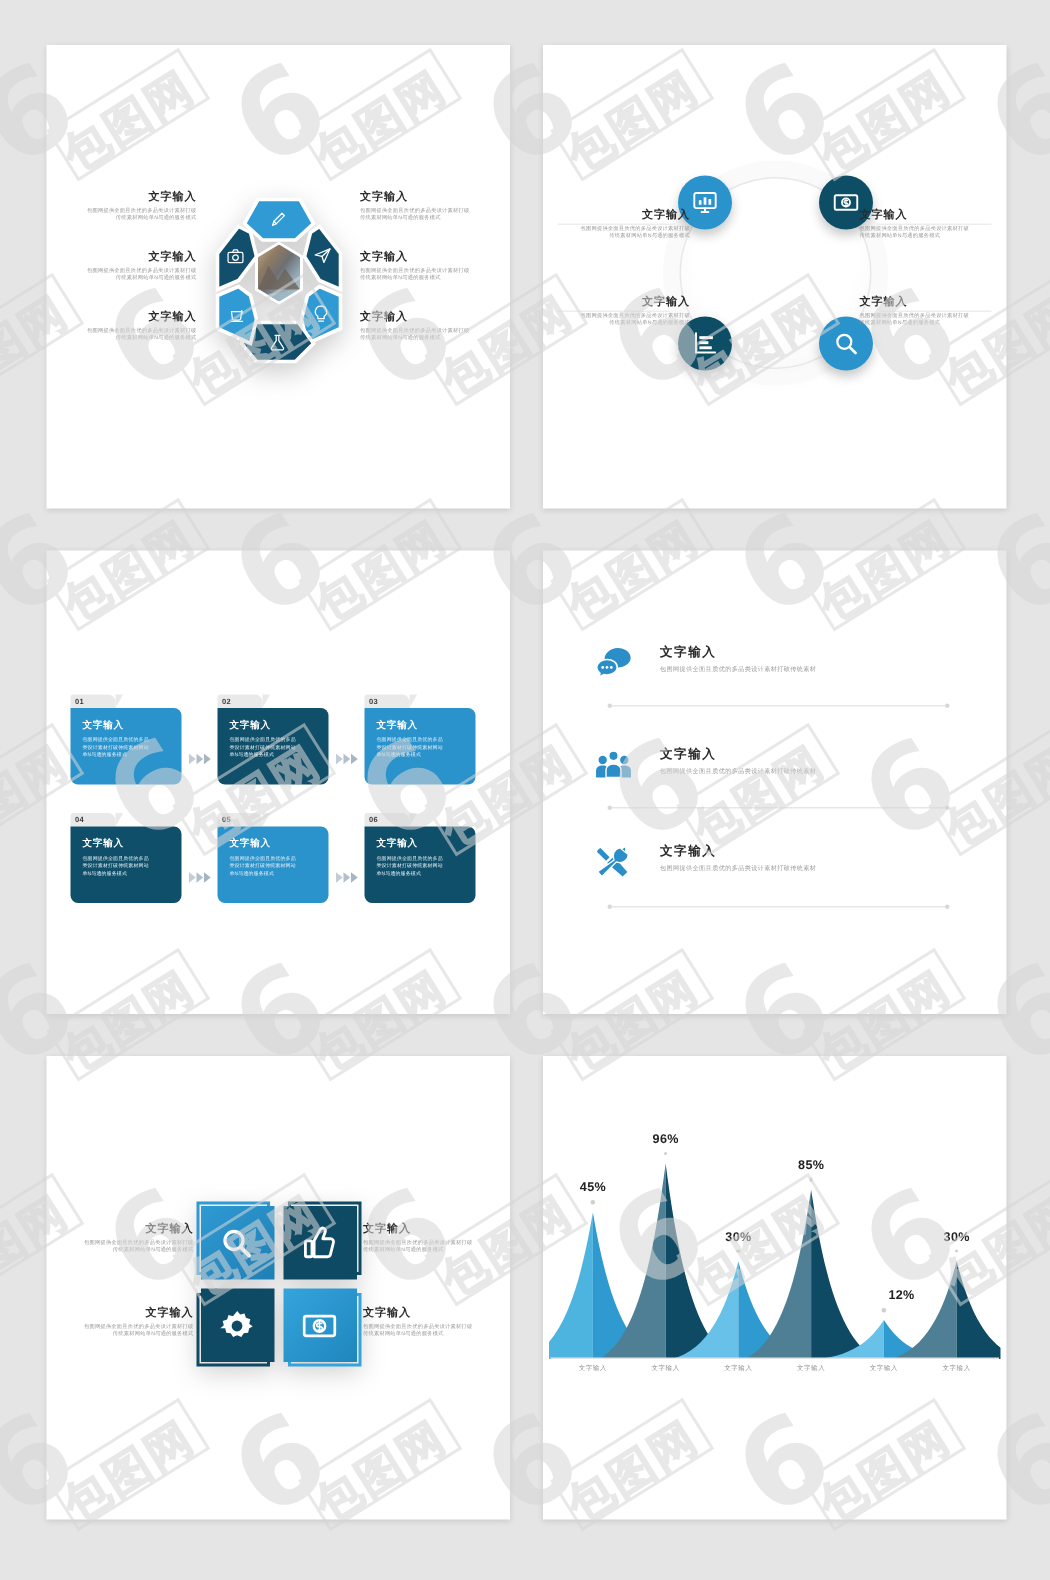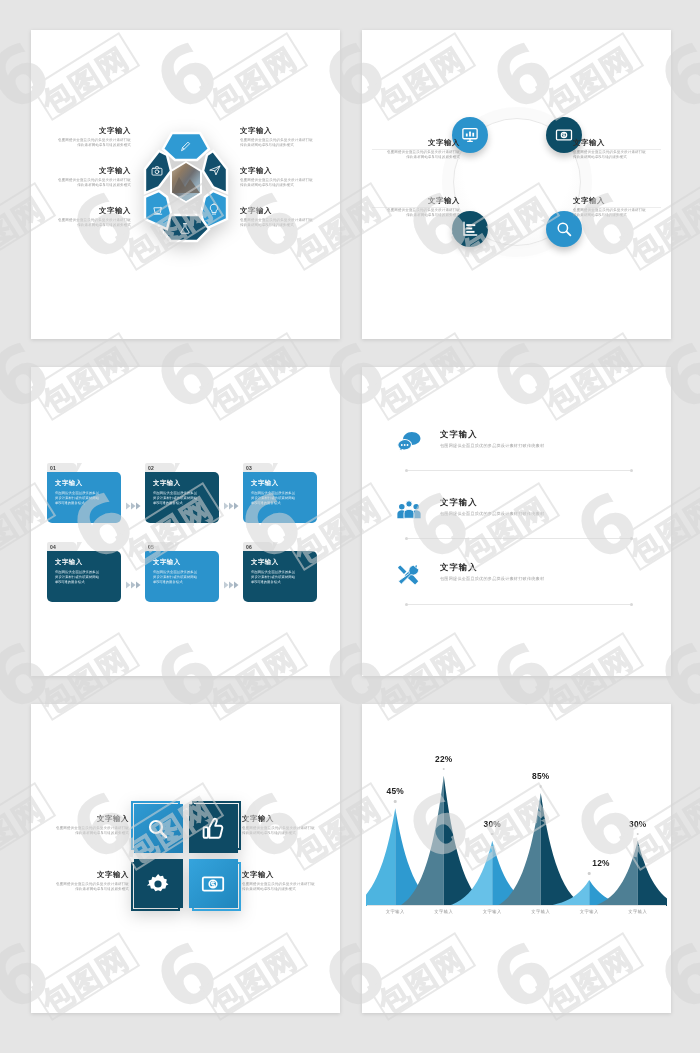--- a/index.html
+++ b/index.html
@@ -927,21 +927,21 @@
           <path d="M 271.75 96.85714285714286
             C 278.8892 124.21714285714286,
               289.598 155.4857142857143,
               316.37 162
             L 271.75 162 Z" fill="#0e4a64"></path>
         </svg>
       <div class="s6-axis"></div>
       <div id="chartLabels">
           <div class="s6-lbl" style="left: 33.25px; top: 82.2857px; text-align: right;">45%</div>
           <div class="s6-dot" style="left: 33.25px; top: 96.2857px;"></div>
-          <div class="s6-lbl" style="left: 81.75px; top: 49.7143px;">22%</div>
+          <div class="s6-lbl" style="left: 81.75px; top: 49.7143px;">96%</div>
           <div class="s6-dot" style="left: 81.75px; top: 63.7143px;"></div>
           <div class="s6-lbl" style="left: 130.25px; top: 114.857px;">30%</div>
           <div class="s6-dot" style="left: 130.25px; top: 128.857px;"></div>
           <div class="s6-lbl" style="left: 178.75px; top: 67.0857px;">85%</div>
           <div class="s6-dot" style="left: 178.75px; top: 81.0857px;"></div>
           <div class="s6-lbl" style="left: 239px; top: 153.943px; text-align: right;">12%</div>
           <div class="s6-dot" style="left: 227.25px; top: 167.943px;"></div>
           <div class="s6-lbl" style="left: 275.75px; top: 114.857px;">30%</div>
           <div class="s6-dot" style="left: 275.75px; top: 128.857px;"></div>
         </div>

